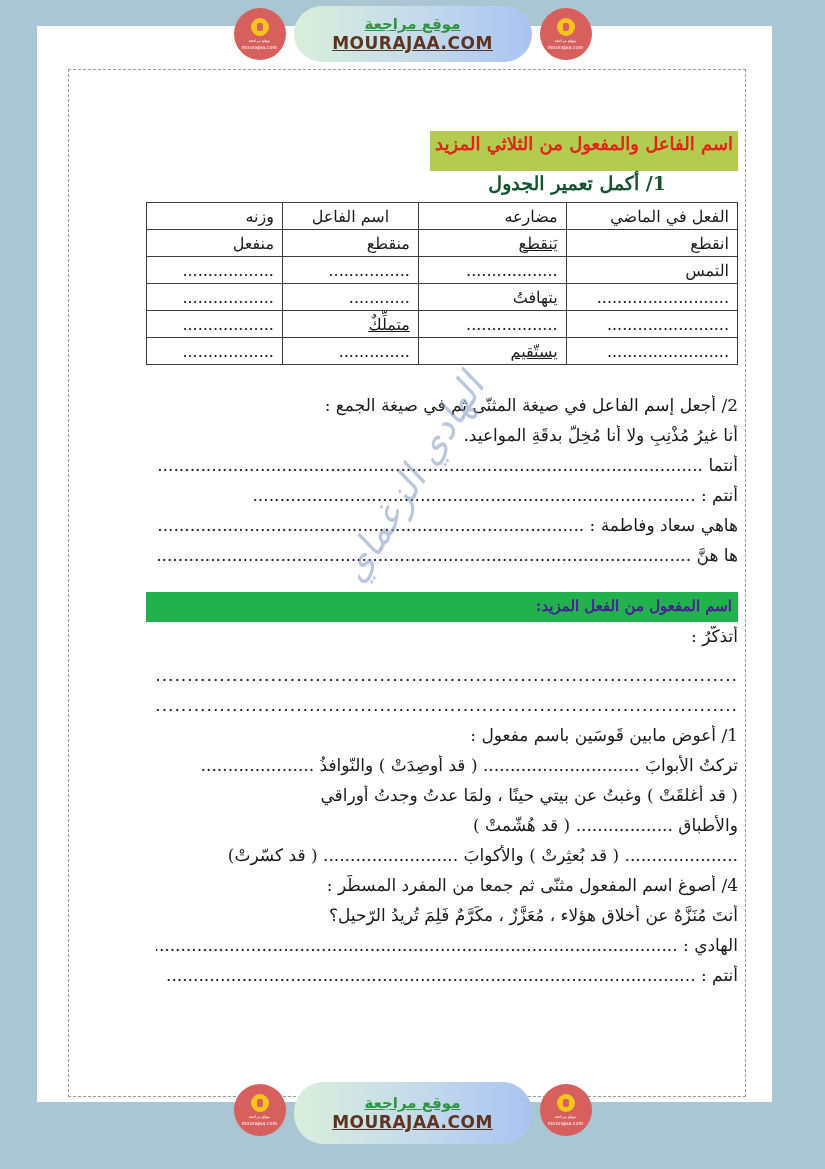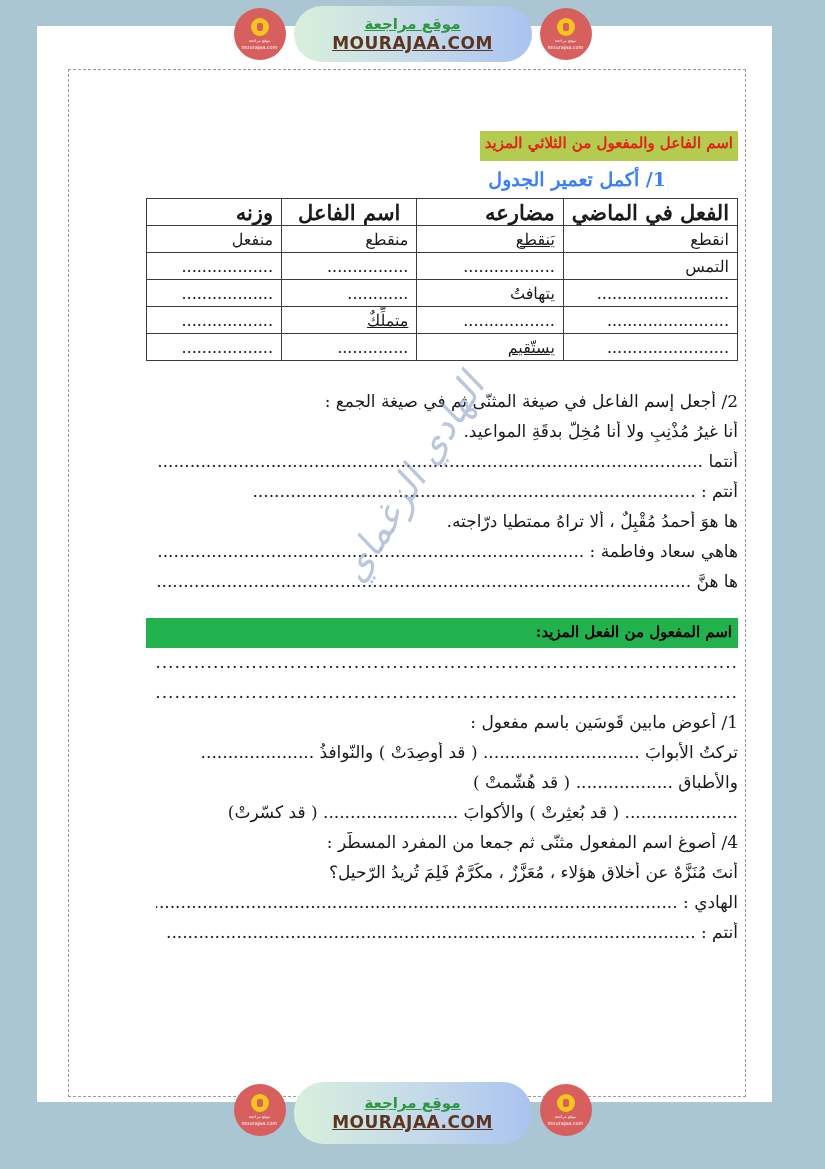--- a/index.html
+++ b/index.html
@@ -17,42 +17,42 @@
     border:1px dashed #9a9a9a;pointer-events:none;
   }
   .content{
     position:absolute;right:34px;top:105px;width:592px;
     direction:rtl;text-align:right;color:#1a1a1a;
     font-size:17px;line-height:21px;
   }
   .content p{margin:0 0 9px 10px;white-space:nowrap;overflow:hidden;}
   .hl-title{
     display:inline-block;background:#b3cb4f;color:#e1251b;
-    font-weight:bold;font-size:15px;padding:2px 5px 7px 5px;margin-bottom:8px;
+    font-weight:bold;font-size:18px;padding:2px 5px 17px 5px;margin-bottom:2px;
   }
   .ex1-title{
-    color:#3b82f6;font-weight:bold;font-size:19px;
+    color:#14532d;font-weight:bold;font-size:19px;
     margin:0 72px 8px 0;
   }
   table.conj{
     border-collapse:collapse;width:100%;margin:4px 0 30px 0;
     direction:rtl;font-size:16px;
   }
   table.conj th,table.conj td{
     border:1px solid #3c3c3c;height:26px;padding:0 8px;
     text-align:right;white-space:nowrap;overflow:hidden;
   }
-  table.conj th{font-weight:bold;font-size:21px;}
+  table.conj th{font-weight:normal;font-size:16px;}
   table.conj td.u{text-decoration:underline;margin-top:12px;}
   table.conj th:nth-child(1){width:29%;}
   table.conj th:nth-child(2){width:25%;padding-left:14px;}
   table.conj th:nth-child(3){width:23%;text-align:center;}
   table.conj th:nth-child(4){width:23%;}
   .banner-green{
-    background:#21b24e;color:#000000;font-weight:bold;font-size:15px;
+    background:#21b24e;color:#4c1d95;font-weight:bold;font-size:15px;
     padding:4px 6px 5px 6px;margin:26px 0 4px 0;
   }
   .recall{margin-bottom:18px !important;}
   .dotted-line{letter-spacing:1px;}
   .watermark{
     position:absolute;left:210px;top:430px;width:330px;
     transform:rotate(-58deg);transform-origin:center;
     direction:rtl;text-align:center;
     font-style:italic;font-size:38px;letter-spacing:4px;
     color:rgba(130,152,193,0.55);pointer-events:none;
@@ -144,30 +144,31 @@
             <td>..............</td>
             <td>..................</td>
           </tr>
         </tbody>
       </table>
 
     <p>2/ أجعل إسم الفاعل في صيغة المثنّى ثم في صيغة الجمعِ :</p>
     <p>أنا غيرُ مُذْنِبٍ ولا أنا مُخِلٌّ بدقَةِ المواعيد.</p>
     <p>أنتما .........................................................................................................</p>
     <p>أنتم : ..................................................................................</p>
-    <p>ها هوَ أحمدُ مُقْبِلٌ ، ألا تراهُ ممتطيا درّاجته.</p>
     <p>هاهي سعاد وفاطمة : ....................................................................................</p>
     <p>ها هنَّ .........................................................................................................</p>
 
     <div class="banner-green">اسم المفعول  من الفعل المزيد:</div>
+    <p class="recall">أتذكَّرُ :</p>
     <p class="dotted-line">..........................................................................................................................................................</p>
     <p class="dotted-line">..........................................................................................................................................................</p>
 
     <p>1/ أعوض مابين قَوسَين باسم مفعول :</p>
     <p>تركتُ الأبوابَ ............................. ( قد أوصِدَتْ ) والنّوافذُ .....................</p>
+    <p>( قد أغلقَتْ ) وغبتُ عن بيتي حينًا ، ولمَا عدتُ وجدتُ أوراقي</p>
     <p>والأطباق .................. ( قد هُشّمتْ )</p>
     <p>..................... ( قد بُعثِرتْ ) والأكوابَ ......................... ( قد كسّرتْ)</p>
 
     <p>4/ أصوغ اسم المفعول مثنّى ثم جمعا من المفرد المسطّر :</p>
     <p>أنتَ مُنَزَّهٌ عن أخلاق هؤلاء ، مُعَزَّزٌ ، مكَرَّمٌ فَلِمَ تُريدُ الرّحيل؟</p>
     <p>الهادي : ..................................................................................................</p>
     <p>أنتم : ..................................................................................................</p>
   </div>
 
   <div class="watermark">الهادي الزغماي</div>

